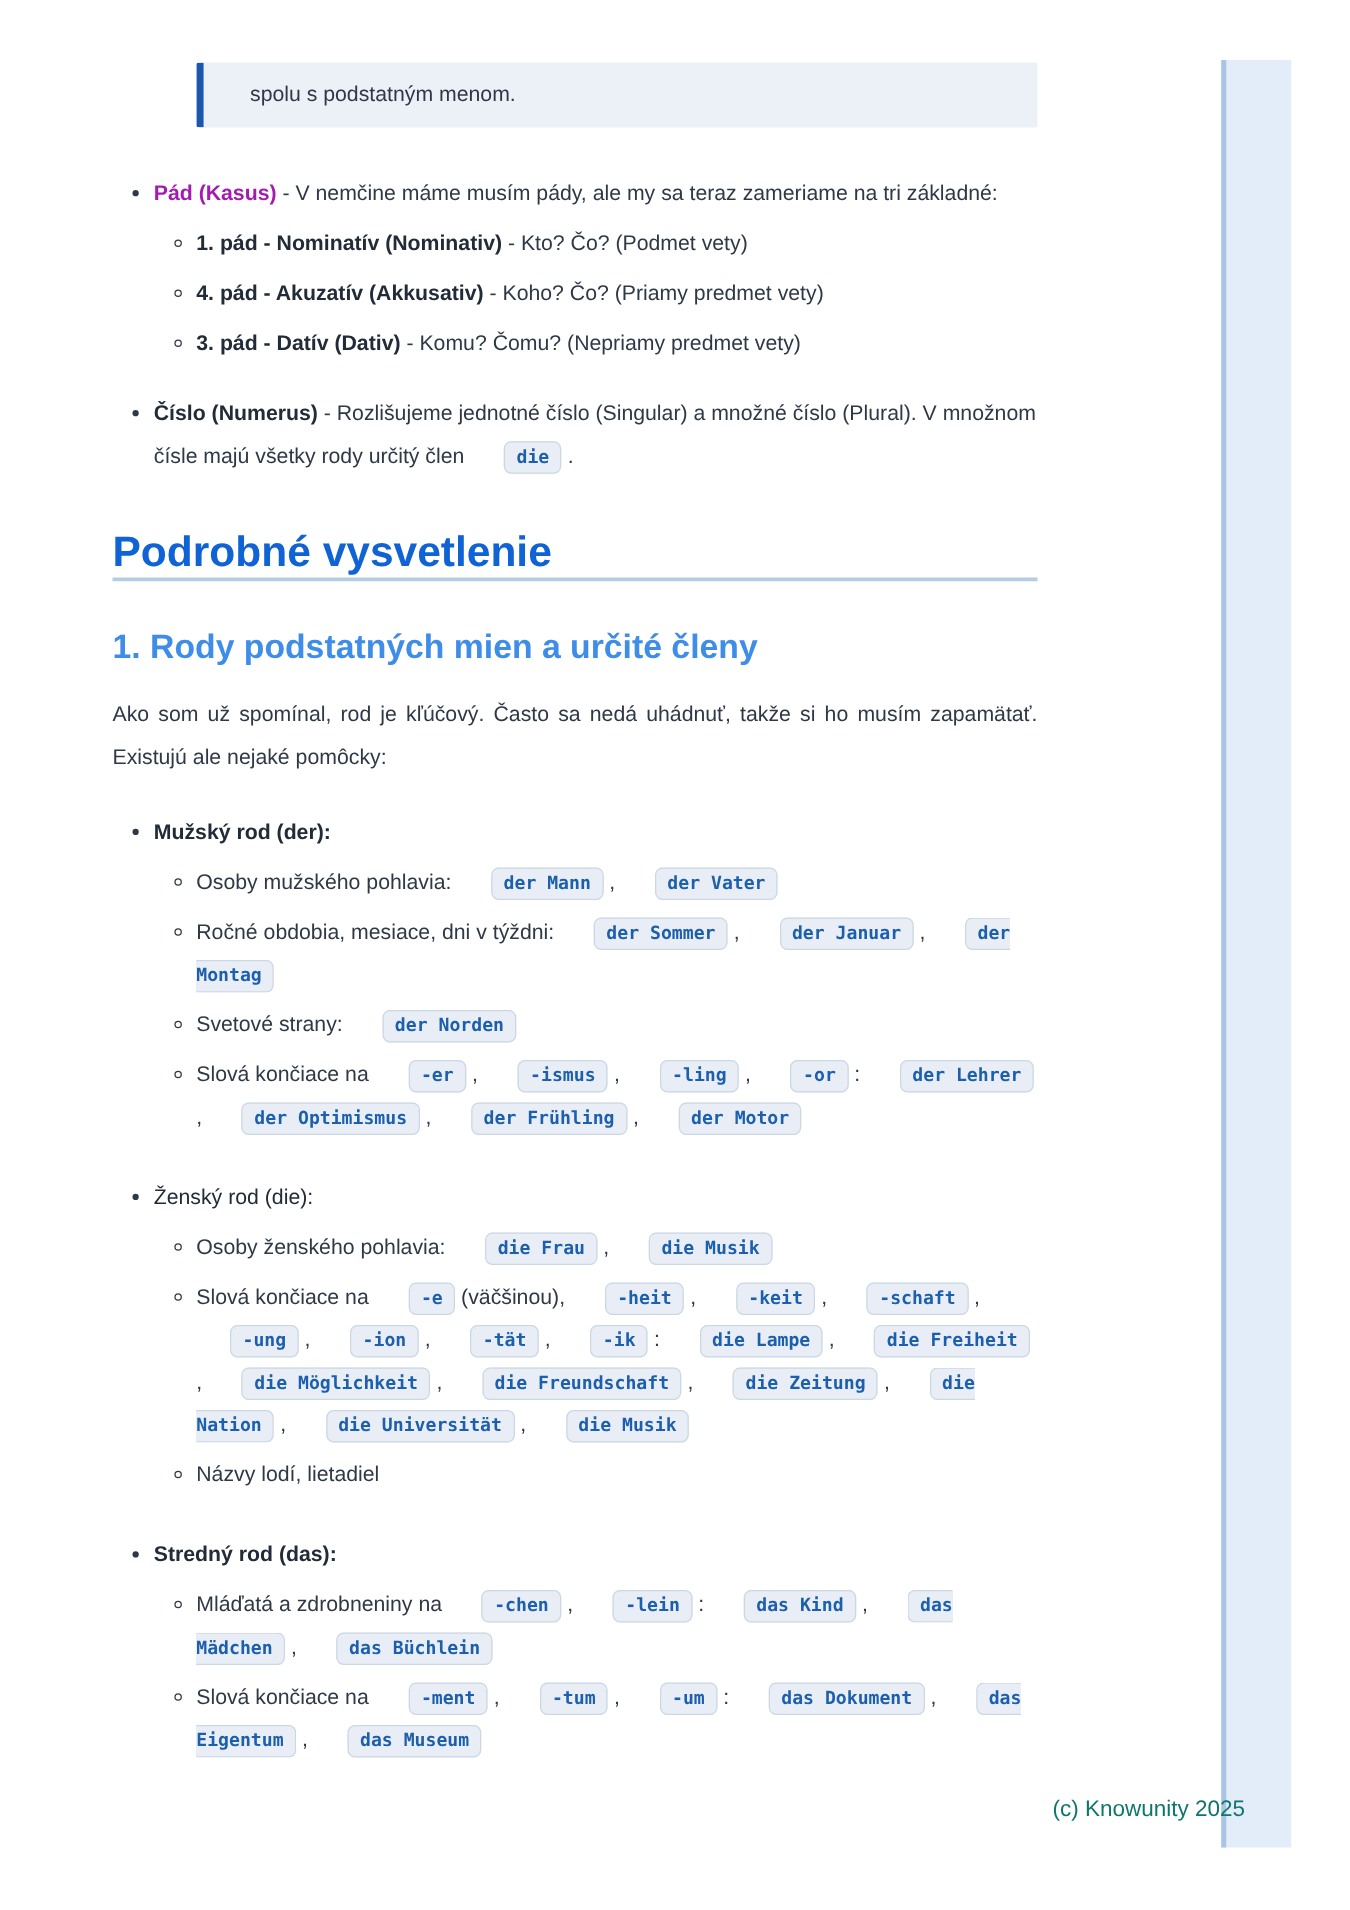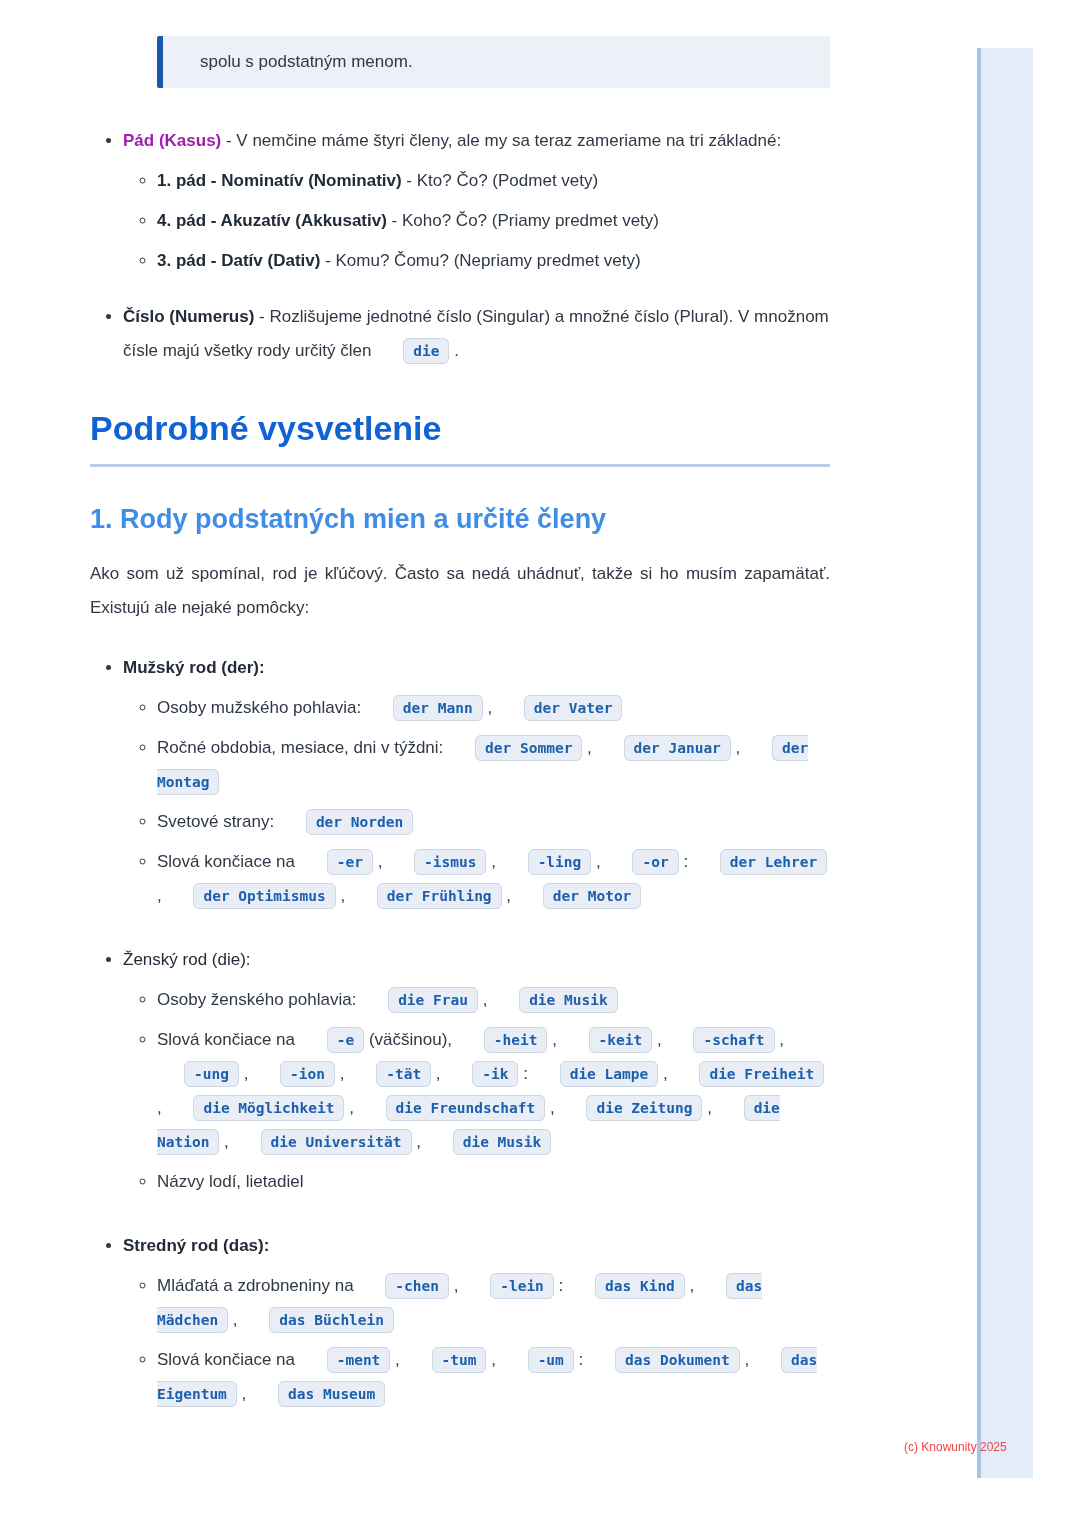--- a/index.html
+++ b/index.html
@@ -6,21 +6,21 @@
   html, body {
     width: 1080px; height: 1528px;
     background: #ffffff;
     font-family: "Liberation Sans", sans-serif;
     color: #2f3846;
     overflow: hidden;
     position: relative;
   }
   .content {
     position: absolute;
-    left: 90px; top: 36px;
+    left: 90px; top: 50px;
     width: 740px;
     font-size: 17px;
     line-height: 34px;
   }
   blockquote.callout {
     margin: 0 0 36px 67px;
     width: 673px;
     background: #ecf1f8;
     border-left: 6px solid #1a57ad;
     border-radius: 2px;
@@ -38,21 +38,20 @@
     margin-top: 6px;
   }
   ul.l2 > li { margin: 6px 0; }
   li::marker { color: #2f3846; }
   h1.doc-h1 {
     margin-top: 40px;
     font-size: 34px;
     line-height: 40px;
     font-weight: 700;
     color: #0f63d4;
-    padding-bottom: 16px;
     border-bottom: 3px solid #b5cce4;
   }
   p.p-plain { margin-top: 24px; }
   h2.doc-h2 {
     margin-top: 36px;
     font-size: 27px;
     line-height: 32px;
     font-weight: 700;
     color: #3e8de9;
   }
@@ -77,42 +76,42 @@
     position: absolute;
     left: 977px; top: 48px;
     width: 56px; height: 1430px;
     background: #e3edf9;
     border-left: 4px solid #a8c5e4;
     z-index: 1;
   }
   .copyright {
     position: absolute;
     top: 1438px;
-    left: 904px;
-    font-size: 12px;
+    left: 842px;
+    font-size: 18px;
     line-height: 18px;
-    color: #ef4444;
+    color: #0f766e;
     z-index: 2;
     white-space: nowrap;
   }
 </style>
 </head>
 <body>
 
 <div class="scroll-strip"></div>
 
 <div class="content">
 
   <blockquote class="callout">
     <span>spolu s podstatným menom.</span>
   </blockquote>
 
   <ul class="l1">
     <li>
-      <span style="font-weight:700;color:#a21caf;">Pád (Kasus)</span><span> - V nemčine máme štyri členy, ale my sa teraz zameriame na tri základné:</span>
+      <span style="font-weight:700;color:#a21caf;">Pád (Kasus)</span><span> - V nemčine máme musím pády, ale my sa teraz zameriame na tri základné:</span>
       <ul class="l2">
         <li>
           <span style="font-weight:700;color:#222b38;">1. pád - Nominatív (Nominativ)</span><span> - Kto? Čo? (Podmet vety)</span>
         </li>
         <li>
           <span style="font-weight:700;color:#222b38;">4. pád - Akuzatív (Akkusativ)</span><span> - Koho? Čo? (Priamy predmet vety)</span>
         </li>
         <li>
           <span style="font-weight:700;color:#222b38;">3. pád - Datív (Dativ)</span><span> - Komu? Čomu? (Nepriamy predmet vety)</span>
         </li>

